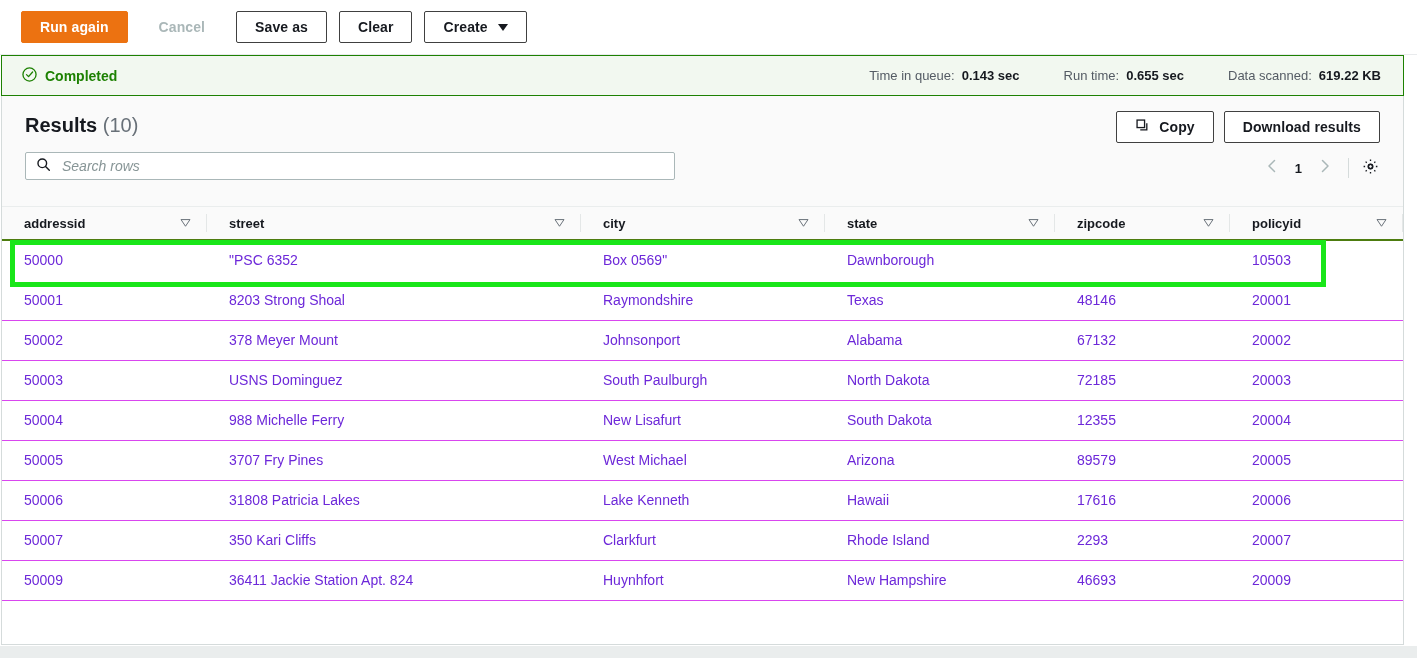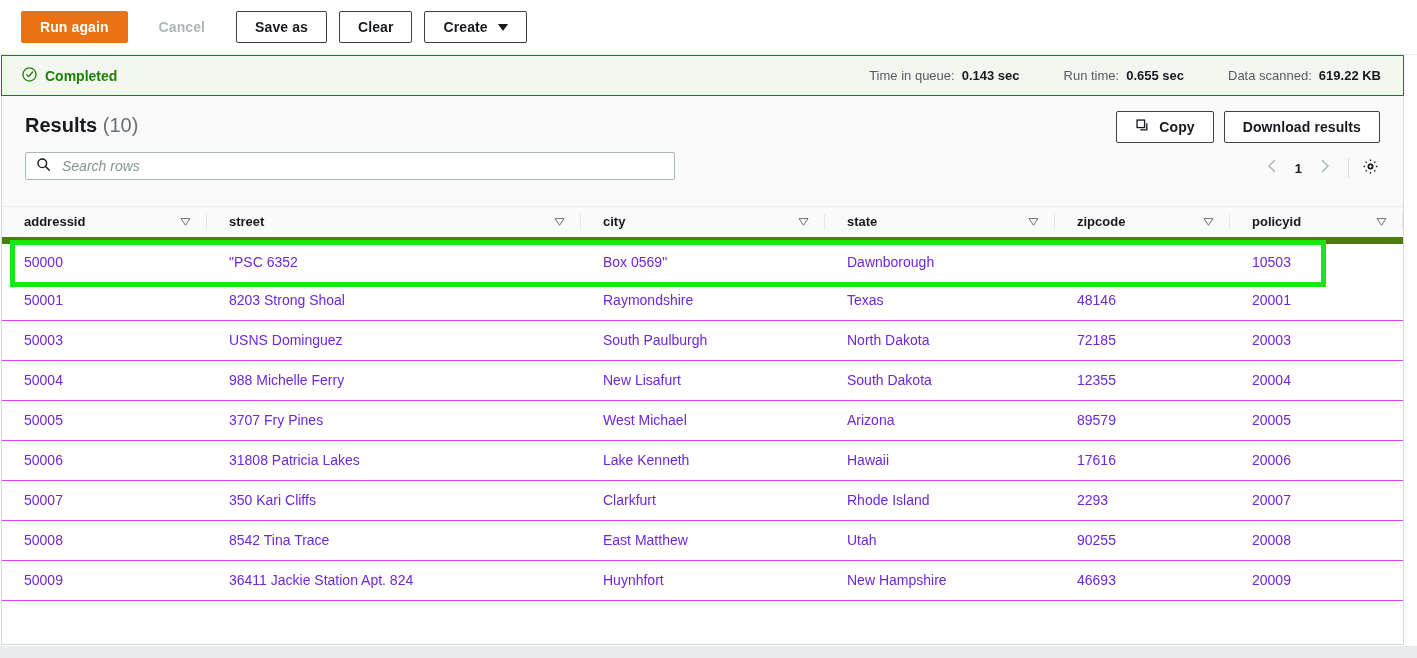--- a/index.html
+++ b/index.html
@@ -150,21 +150,21 @@
     font-size: 14px;
   }
   table.grid th {
     background: #fafafa;
     height: 33px;
     font-size: 13px;
     font-weight: bold;
     color: #16191f;
     text-align: left;
     padding: 0 0 0 22px;
-    border-bottom: 7px solid #4d7c0f;
+    border-bottom: 2px solid #4d7c0f;
     position: relative;
     vertical-align: middle;
   }
   table.grid th .sort {
     position: absolute; right: 16px; top: 50%;
     transform: translateY(-50%);
   }
   table.grid th .divider {
     position: absolute; right: 0; top: 7px; bottom: 7px;
     width: 1px; background: #e4e7e7;
@@ -356,20 +356,28 @@
           </tr>
           <tr>
             <td>50001</td>
             <td>8203 Strong Shoal</td>
             <td>Raymondshire</td>
             <td>Texas</td>
             <td>48146</td>
             <td>20001</td>
           </tr>
           <tr>
+            <td>50002</td>
+            <td>378 Meyer Mount</td>
+            <td>Johnsonport</td>
+            <td>Alabama</td>
+            <td>67132</td>
+            <td>20002</td>
+          </tr>
+          <tr>
             <td>50003</td>
             <td>USNS Dominguez</td>
             <td>South Paulburgh</td>
             <td>North Dakota</td>
             <td>72185</td>
             <td>20003</td>
           </tr>
           <tr>
             <td>50004</td>
             <td>988 Michelle Ferry</td>
@@ -396,28 +404,20 @@
           </tr>
           <tr>
             <td>50007</td>
             <td>350 Kari Cliffs</td>
             <td>Clarkfurt</td>
             <td>Rhode Island</td>
             <td>2293</td>
             <td>20007</td>
           </tr>
           <tr>
-            <td>50008</td>
-            <td>8542 Tina Trace</td>
-            <td>East Matthew</td>
-            <td>Utah</td>
-            <td>90255</td>
-            <td>20008</td>
-          </tr>
-          <tr>
             <td>50009</td>
             <td>36411 Jackie Station Apt. 824</td>
             <td>Huynhfort</td>
             <td>New Hampshire</td>
             <td>46693</td>
             <td>20009</td>
           </tr>
         </tbody>
     </table>
   </div>

